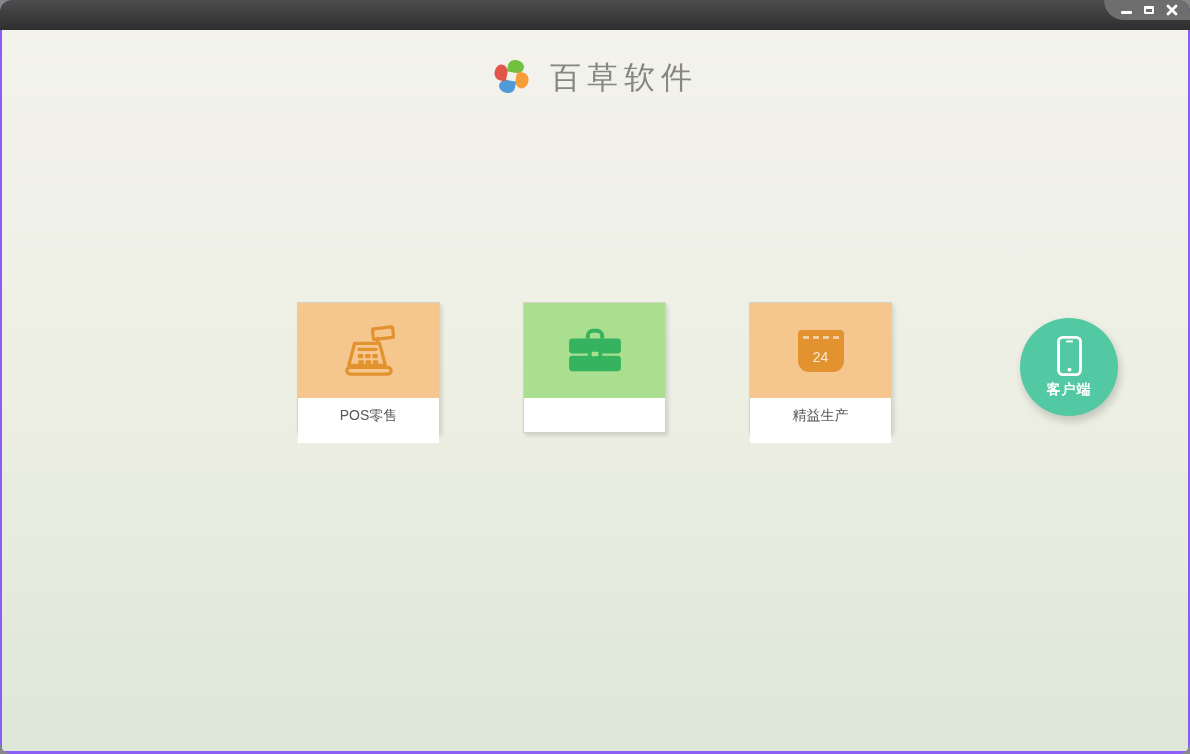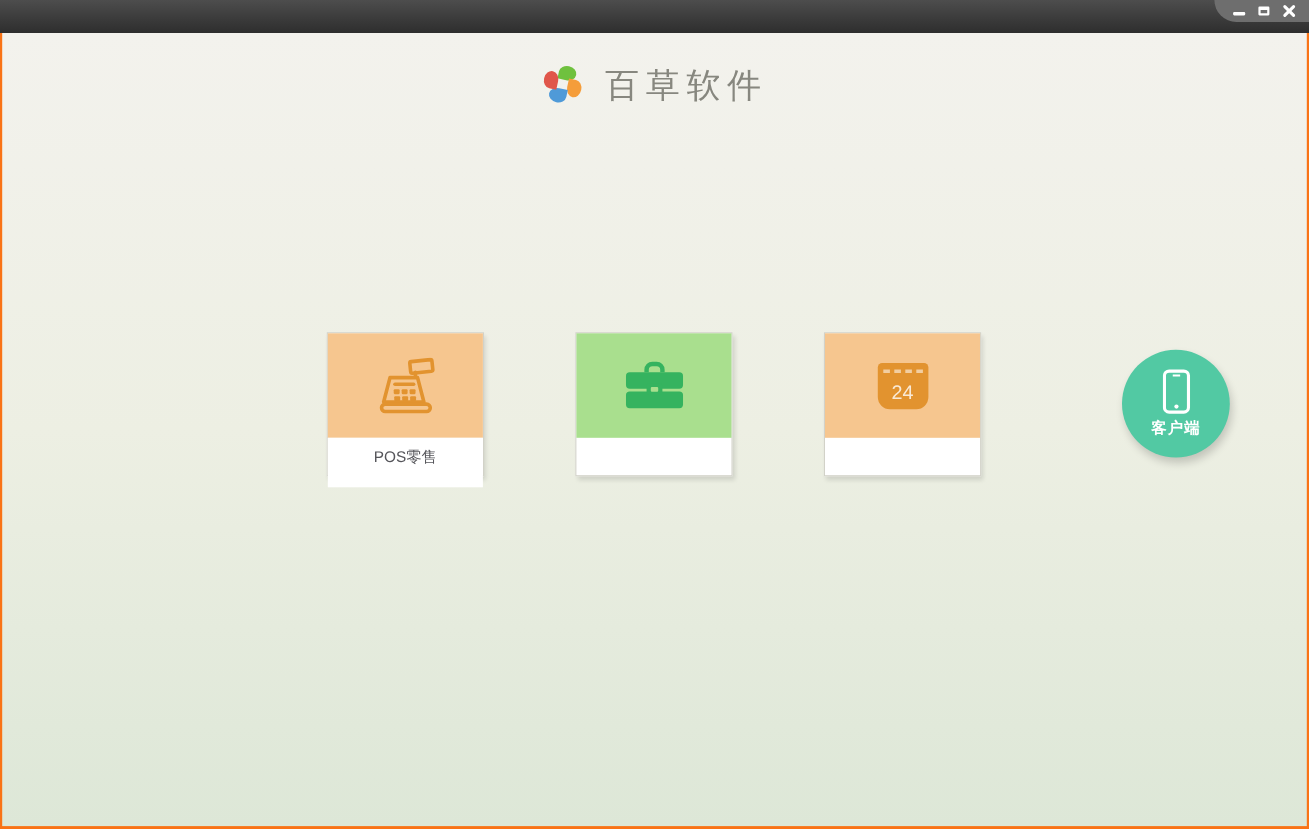--- a/index.html
+++ b/index.html
@@ -1,16 +1,16 @@
 <!DOCTYPE html>
 <html><head>
 <meta charset="utf-8">
 <style>
   html,body{margin:0;padding:0;background:#888;font-family:"Liberation Sans",sans-serif;}
-  .stage{position:relative;width:1190px;height:754px;background:#f97316;overflow:hidden;margin:0 auto;}
+  .stage{position:relative;width:1190px;height:754px;background:#8b5cf6;overflow:hidden;margin:0 auto;border-radius:12px;}
 
   
   .titlebar{position:absolute;top:0;left:0;right:0;height:30px;
     background:linear-gradient(180deg,#4d4d4d 0%,#3a3a3a 60%,#2e2e2e 100%);}
   .win-controls{position:absolute;top:0;right:0;width:86px;height:20px;background:#6e6e6e;
     border-bottom-left-radius:22px;display:flex;align-items:center;justify-content:flex-end;
     gap:11px;padding-right:12px;box-sizing:border-box;}
   .win-btn{display:flex;align-items:center;justify-content:center;width:12px;height:12px;cursor:pointer;}
   .glyph-min{width:11px;height:3px;background:#fff;border-radius:1px;margin-top:4px;}
   .glyph-max{width:10px;height:8px;border:2px solid #fff;border-top-width:3px;box-sizing:border-box;border-radius:1px;}
@@ -37,21 +37,21 @@
   .card .tile{height:95px;display:flex;align-items:center;justify-content:center;}
   .tile-orange{background:#f6c68f;}
   .tile-green{background:#a9df8e;}
   .card .label{height:45px;line-height:35px;text-align:center;font-size:14px;color:#55555a;background:#fff;}
   .card1{left:295px;} .card2{left:521px;} .card3{left:747px;}
 
   
   .calendar{width:46px;height:42px;background:#e2932f;border-radius:4px 4px 11px 11px;
     position:relative;display:flex;align-items:flex-end;justify-content:center;}
   .calendar .dash{position:absolute;top:6px;left:5px;right:5px;border-top:3px dashed rgba(255,255,255,0.55);}
-  .calendar .day{color:rgba(255,255,255,0.8);font-size:18px;line-height:30px;font-family:"Liberation Sans",sans-serif;}
+  .calendar .day{color:rgba(255,255,255,0.8);font-size:14px;line-height:30px;font-family:"Liberation Sans",sans-serif;}
 
   
   .client-circle{position:absolute;left:1018px;top:288px;width:98px;height:98px;border-radius:50%;
     background:#52c9a3;display:flex;flex-direction:column;align-items:center;justify-content:center;
     gap:4px;cursor:pointer;box-shadow:2px 5px 8px rgba(0,0,0,0.18);}
   .client-label{color:#fff;font-size:14px;font-weight:bold;letter-spacing:1px;}
 </style>
 </head>
 <body>
 
@@ -121,20 +121,21 @@
       </div>
     </div>
 
     <div class="card card3">
       <div class="tile tile-orange">
         <div class="calendar">
           <div class="dash"></div>
           <div class="day">24</div>
         </div>
       </div>
+      <div class="label">精益生产</div>
     </div>
 
     <div class="client-circle">
       <svg width="25" height="42" viewBox="0 0 26 42">
         <rect x="1.6" y="1.6" width="22.8" height="38.8" rx="4.5" fill="none" stroke="#fff" stroke-width="3"></rect>
         <line x1="9.5" y1="5.8" x2="16.5" y2="5.8" stroke="#fff" stroke-width="2"></line>
         <circle cx="13" cy="35.2" r="2" fill="#fff"></circle>
       </svg>
       <div class="client-label">客户端</div>
     </div>

